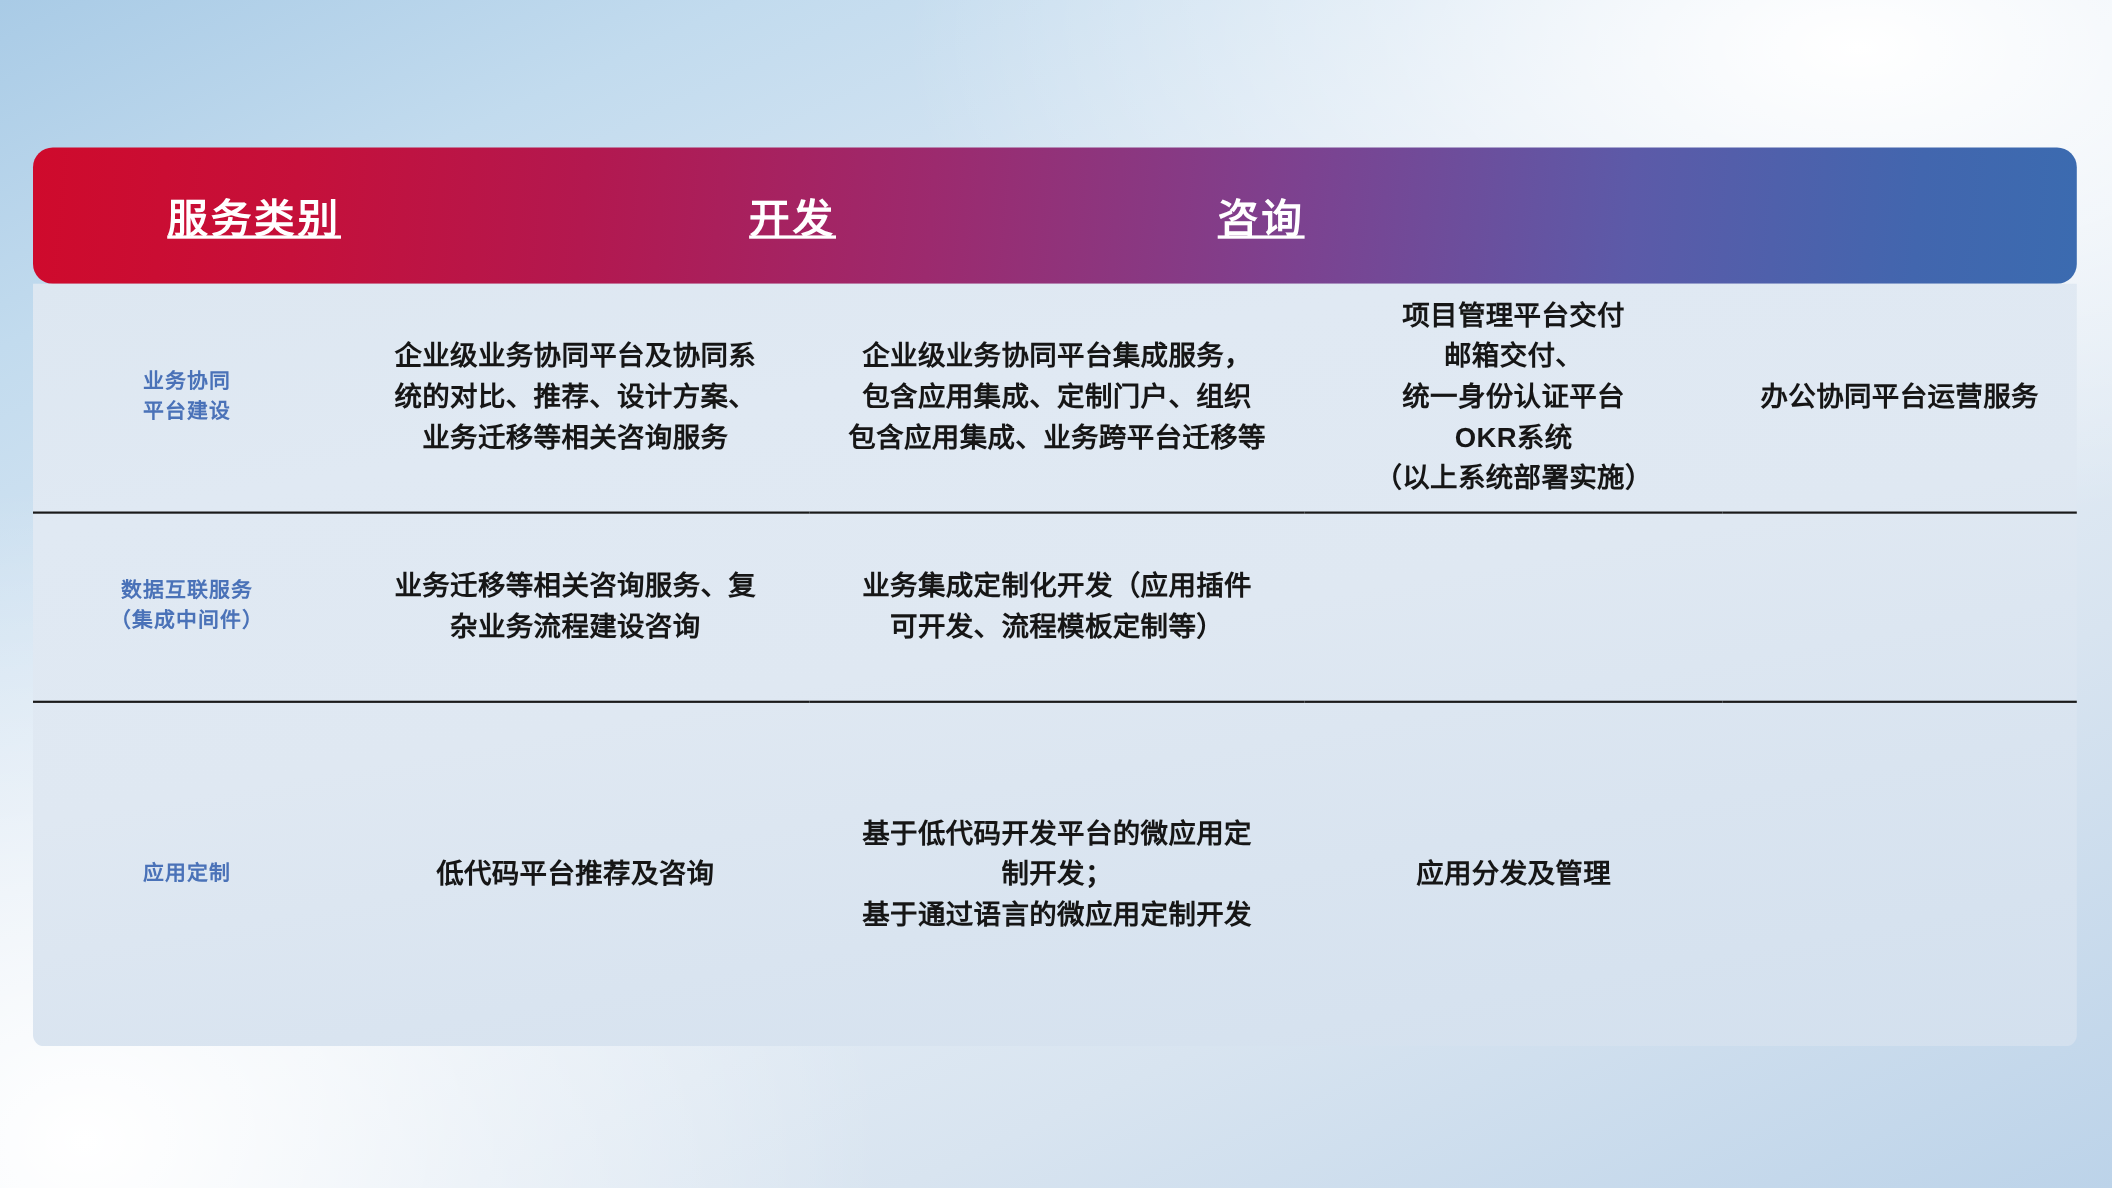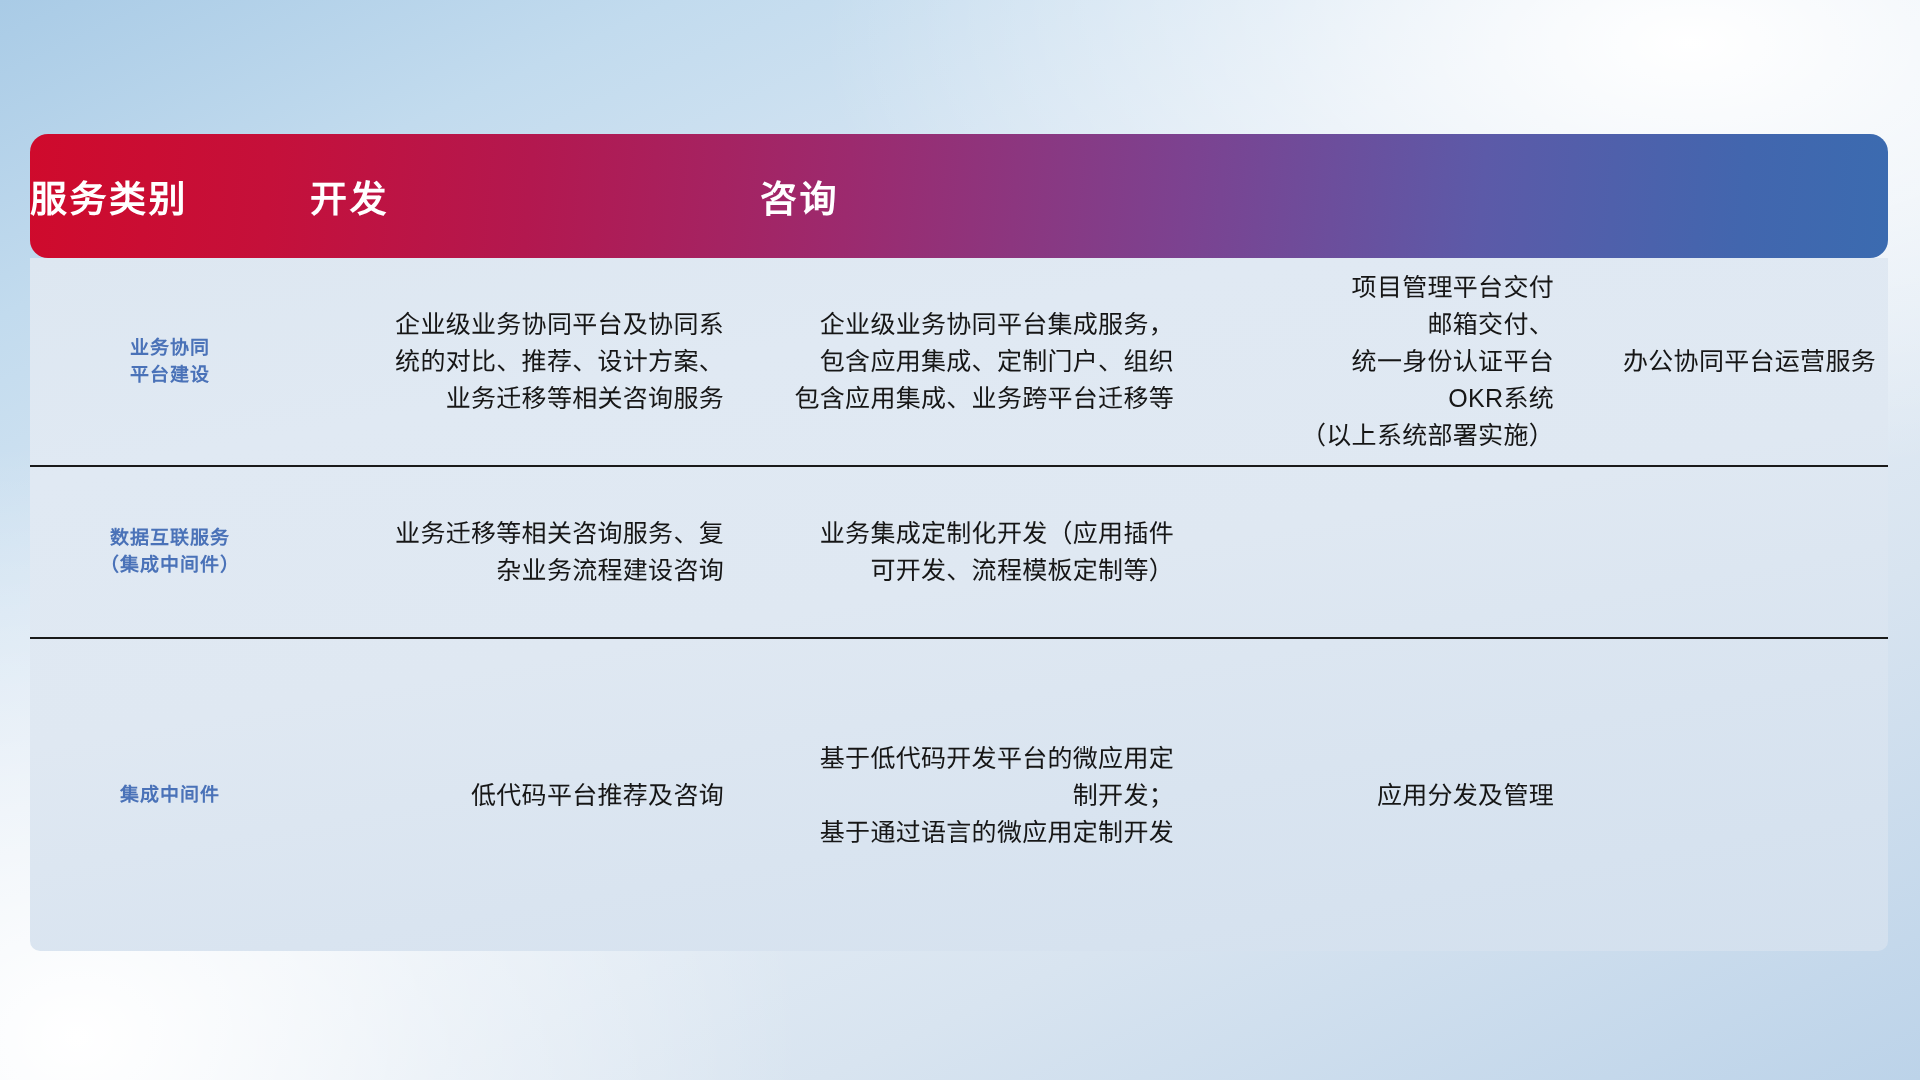--- a/index.html
+++ b/index.html
@@ -51,22 +51,23 @@
     width: 1858px;
     height: 124px;
     display: flex;
     align-items: center;
   }
   .hcell {
     color: #ffffff;
     font-size: 37px;
     font-weight: bold;
     letter-spacing: 2.5px;
-    text-align: left;
+    text-align: right;
     white-space: nowrap;
+    text-decoration: underline;
   }
 
   
   .c0 { width: 280px; }
   .c1 { width: 426px; }
   .c2 { width: 450px; }
   .c3 { width: 380px; }
   .c4 { width: 322px; }
 
   
@@ -115,25 +116,24 @@
     color: #4a72b8;
     font-size: 19px;
     font-weight: bold;
     line-height: 1.42;
     letter-spacing: 1px;
     white-space: pre-line;
   }
   .celltext {
     color: #161616;
     font-size: 25px;
-    font-weight: normal;
+    font-weight: bold;
     line-height: 1.48;
     letter-spacing: 0.3px;
     white-space: pre-line;
-    text-align: right;
   }
   .r1 { height: 208px; }
   .r2 { height: 172px; }
   .r3 { height: 313px; }
 </style>
 </head>
 <body>
 
 <div id="page">
 
@@ -198,21 +198,21 @@
           <td class="vsep">
             <div class="celltext"></div>
           </td>
           <td class="vsep">
             <div class="celltext"></div>
           </td>
         </tr>
 
         <tr class="r3 hsep">
           <td>
-            <div class="rowlabel">集成中间件</div>
+            <div class="rowlabel">应用定制</div>
           </td>
           <td>
             <div class="celltext">低代码平台推荐及咨询</div>
           </td>
           <td class="vsep">
             <div class="celltext">基于低代码开发平台的微应用定
 制开发；
 基于通过语言的微应用定制开发</div>
           </td>
           <td class="vsep">

